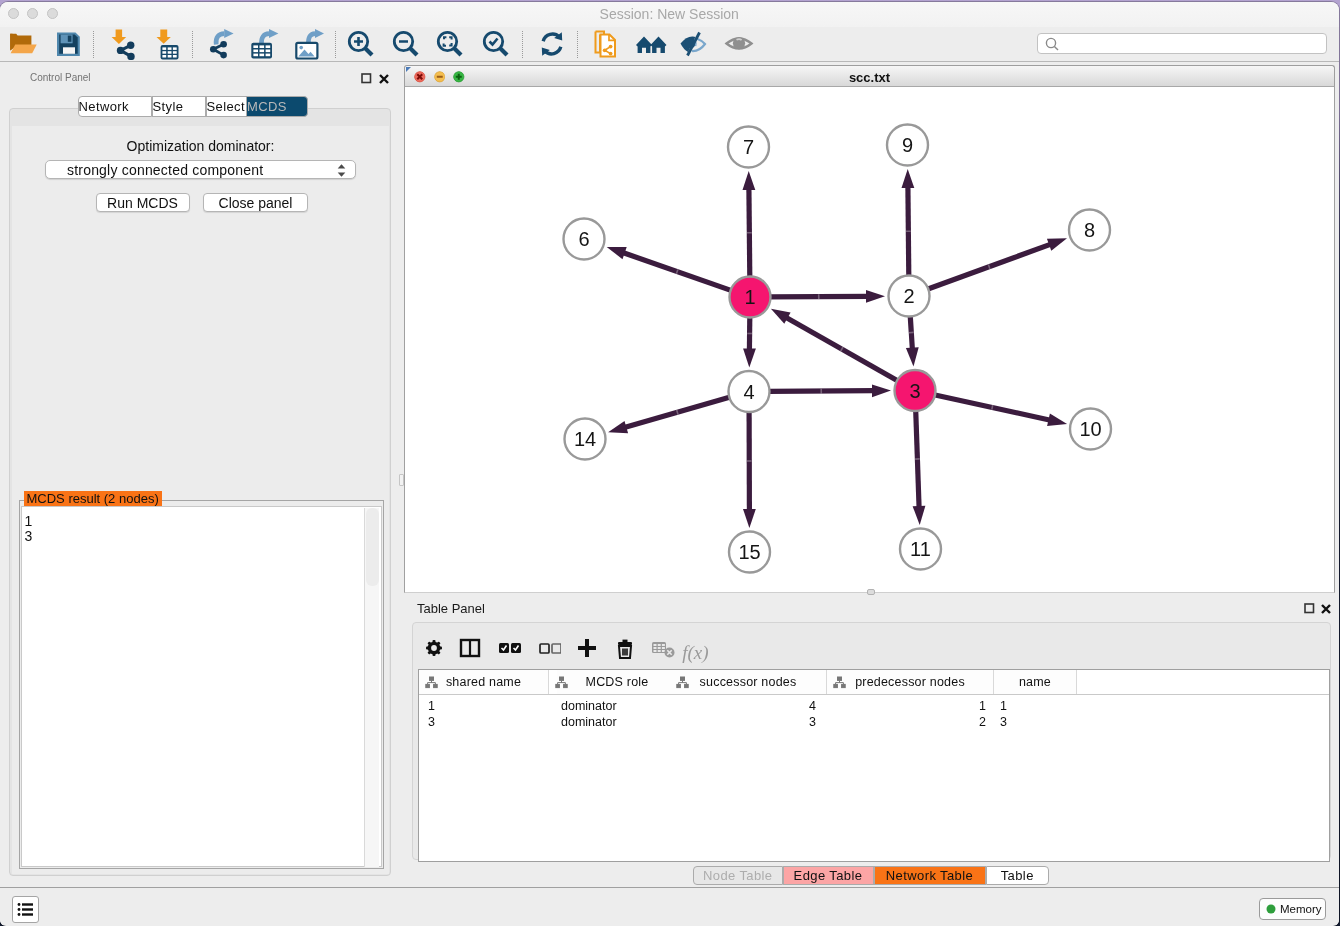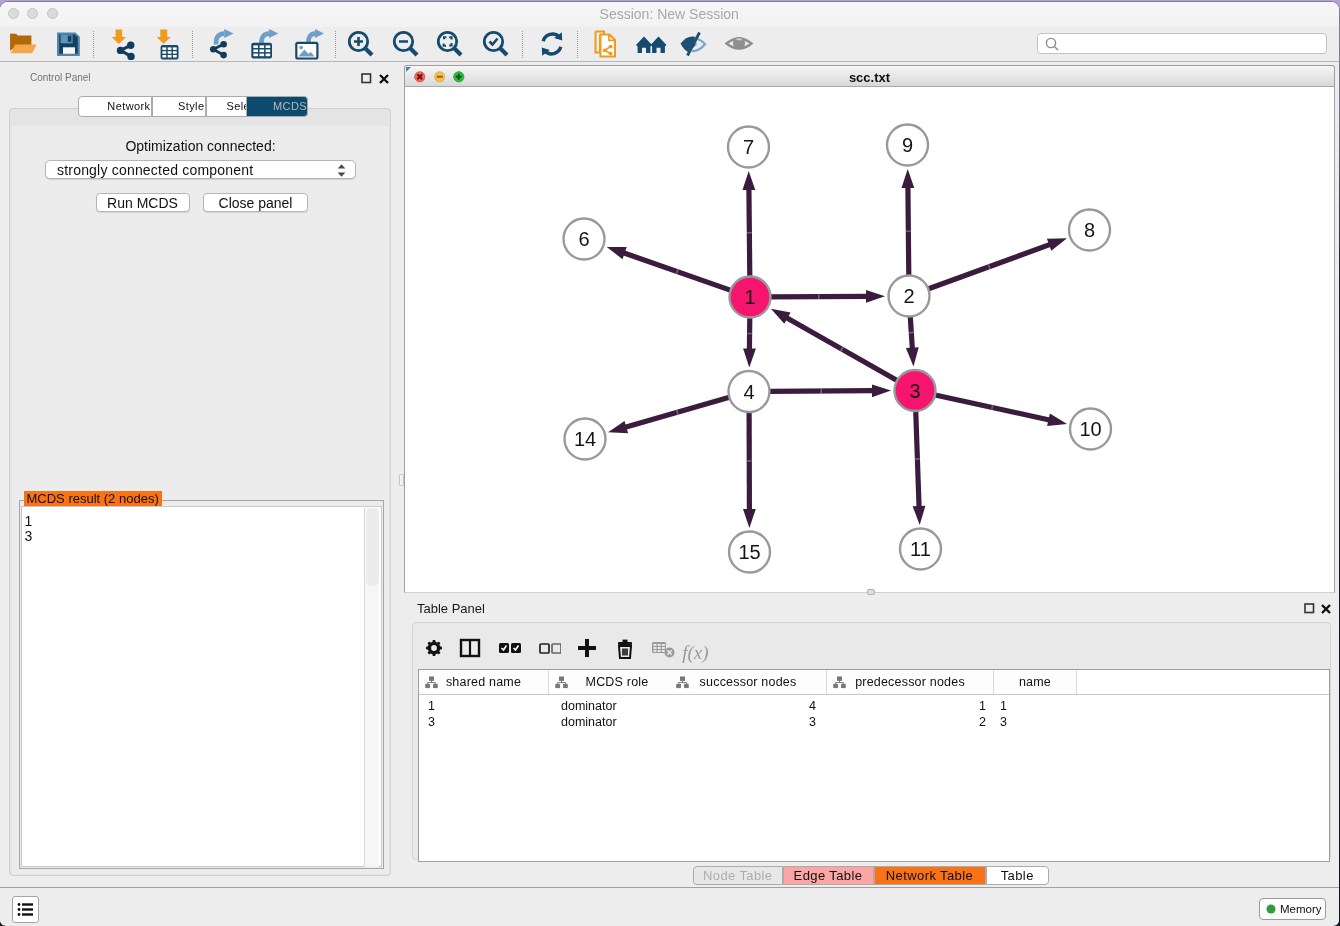--- a/index.html
+++ b/index.html
@@ -10,22 +10,22 @@
  background:linear-gradient(#f7f7f7,#f2f2f2);border-bottom:1px solid #d2d2d2}
 .tl{position:absolute;top:6px;width:11px;height:11px;border-radius:50%;background:#dbdbdb;border:1px solid #c3c3c3}
 .apptitle{position:absolute;top:3.5px;left:0;width:100%;text-align:center;font-size:14px;color:#a8a8a8}
 .toolbar{position:absolute;left:0;top:25px;width:100%;height:35px;background:#ededed;border-bottom:1px solid #b8b8b8}
 .ticon{position:absolute;top:1px;width:32px;height:32px}
 .tsep{position:absolute;top:4px;height:27px;width:0;border-left:1px dotted #9a9a9a}
 .search{position:absolute;left:1037px;top:6px;width:290px;height:21px;background:#fff;
  border:1px solid #c2c2c2;border-radius:4px}
 .cp-head{position:absolute;left:0;top:60px;width:392px;height:34px}
 .cp-title{position:absolute;left:30px;top:10px;font-size:10px;color:#737373}
-.tab{position:absolute;z-index:5;height:21px;background:#fff;border:1px solid #ababab;font-size:11px;
- color:#111;text-align:right;line-height:19px;letter-spacing:0.4px}
+.tab{position:absolute;z-index:5;height:21px;background:#fff;border:1px solid #ababab;font-size:13px;
+ color:#111;text-align:left;line-height:19px;letter-spacing:0.4px}
 .cp-outer{position:absolute;left:9px;top:106px;width:382px;height:768px;background:#e4e4e4;
  border:1px solid #d0d0d0;border-radius:4px}
 .cp-inner{position:absolute;left:2px;top:17px;width:377px;height:748px;background:#ececec}
 .optlabel{position:absolute;left:0;top:12px;width:100%;text-align:center;font-size:14px;color:#111}
 .dropdown{position:absolute;left:33px;top:33.5px;width:311px;height:19.5px;background:#fff;
  border:1px solid #b5b5b5;border-radius:5px;font-size:14px;color:#111;line-height:18px;letter-spacing:0.2px;
  box-shadow:0 1px 1px rgba(0,0,0,.12)}
 .btn{position:absolute;top:66.5px;height:19.5px;background:#fff;border:1px solid #b5b5b5;border-radius:4px;
  font-size:14px;color:#111;text-align:center;line-height:18px;box-shadow:0 1px 1px rgba(0,0,0,.10)}
 .fieldset{position:absolute;left:6.5px;top:374px;width:365px;height:369px;border:1px solid #a5a5a5}
@@ -225,22 +225,22 @@
       <svg width="12" height="12" style="position:absolute;left:378px;top:11px">
         <path d="M2 2 L10 10 M10 2 L2 10" stroke="#111" stroke-width="2.4"></path>
       </svg>
     </div>
 <div class="tab" style="left:77.5px;top:94px;width:74px;border-radius:4px 0 0 4px;background:#fff;color:#111">Network</div>
 <div class="tab" style="left:151.5px;top:94px;width:54px;border-radius:0;background:#fff;color:#111">Style</div>
 <div class="tab" style="left:205.5px;top:94px;width:55px;border-radius:0;background:#fff;color:#111">Select</div>
 <div class="tab" style="left:246px;top:94px;width:62px;border-radius:0 4px 4px 0;background:#0c4a6e;color:#b9b9b9">MCDS</div>
 <div class="cp-outer">
       <div class="cp-inner">
-<div class="optlabel">Optimization connected:</div>
-<div class="dropdown"><span style="margin-left:11px">strongly connected component</span><svg width="11" height="15" viewBox="0 0 11 15" style="position:absolute;right:8px;top:2.2px">
+<div class="optlabel">Optimization dominator:</div>
+<div class="dropdown"><span style="margin-left:21px">strongly connected component</span><svg width="11" height="15" viewBox="0 0 11 15" style="position:absolute;right:8px;top:2.2px">
             <path d="M1.7 5.6 L5.5 1.2 L9.3 5.6 Z" fill="#4a4a4a"></path>
             <path d="M1.7 9.4 L5.5 13.8 L9.3 9.4 Z" fill="#4a4a4a"></path>
           </svg></div>
 <div class="btn" style="left:83.5px;width:94px">Run MCDS</div>
 <div class="btn" style="left:191px;width:105px">Close panel</div>
 <div class="fieldset">
           <div class="fieldlegend">MCDS result (2 nodes)</div>
           <div class="fieldwhite">
             <div class="mcdsval" style="top:6px">1</div>
             <div class="mcdsval" style="top:21.2px">3</div>

